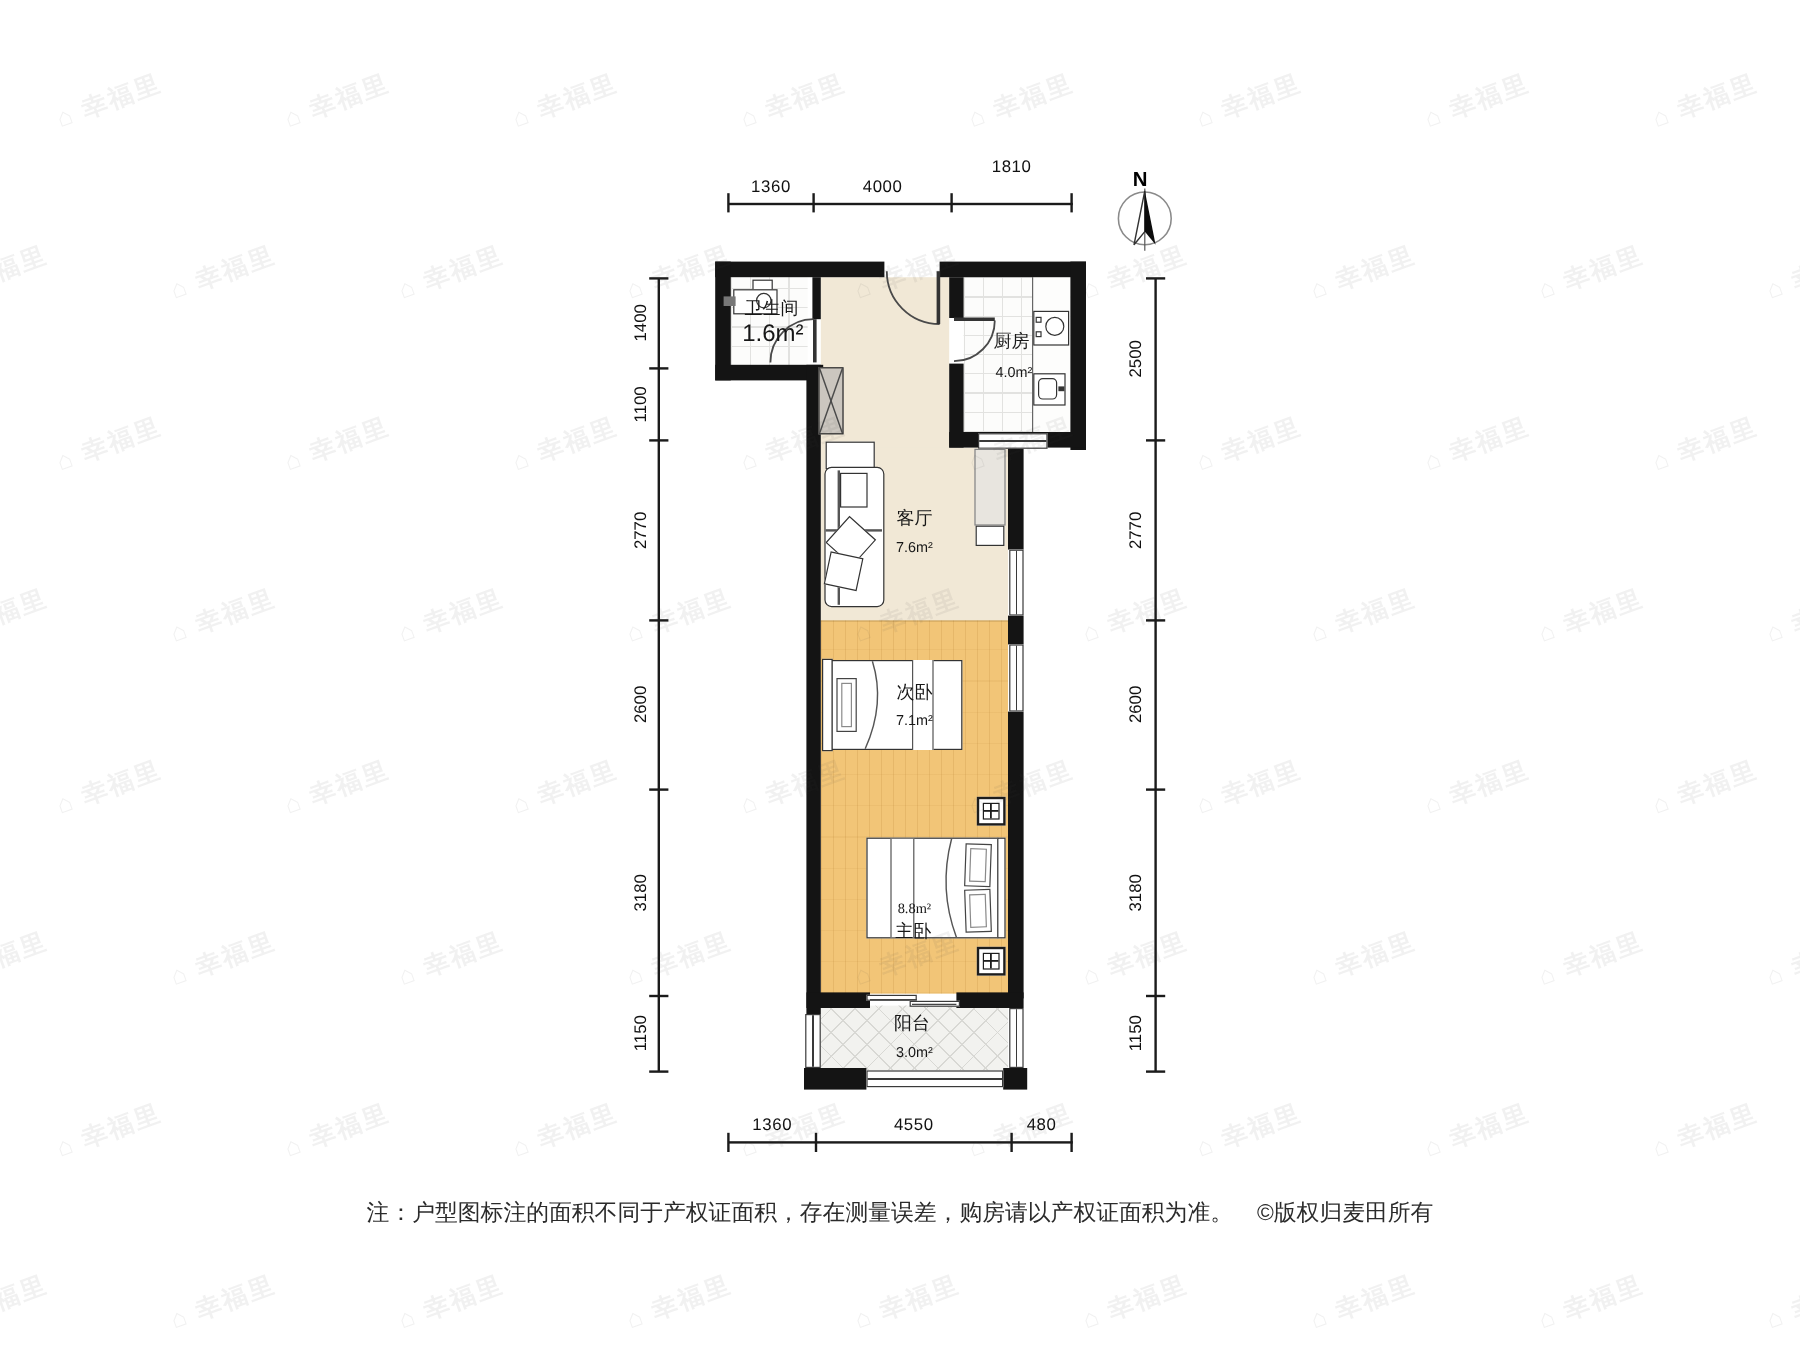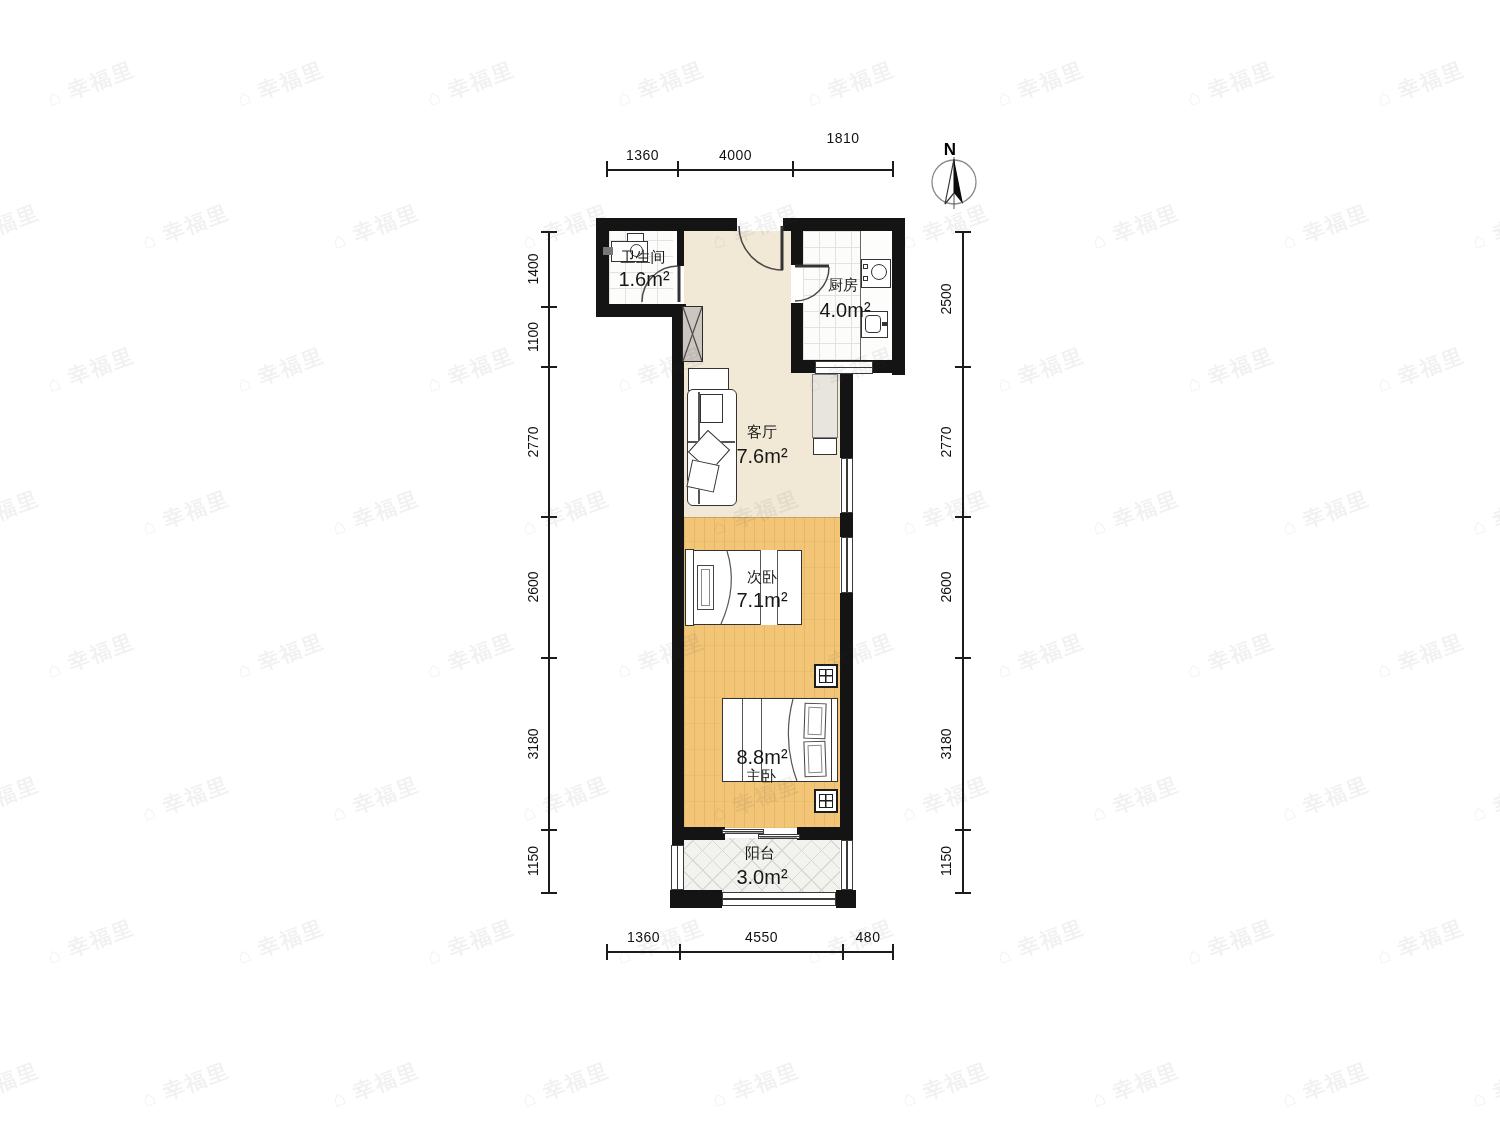--- a/index.html
+++ b/index.html
@@ -41,21 +41,21 @@
   .pillow{position:absolute;background:#fff;border:1px solid #444;}
   .pillow::before{content:'';position:absolute;inset:3px;border:1px solid #8a8a8a;}
   .ac{position:absolute;z-index:11;width:24px;height:24px;border:2px solid #1d1d1d;background:#fff;}
   .ac::before{content:'';position:absolute;inset:3px;border:1.5px solid #1d1d1d;
      background:linear-gradient(#1d1d1d,#1d1d1d) center/100% 1.5px no-repeat,
                 linear-gradient(#1d1d1d,#1d1d1d) center/1.5px 100% no-repeat;}
   .shaft{position:absolute;background:#cbc6bf;border:1.5px solid #2a2a2a;z-index:9;}
   
   .rname{position:absolute;transform:translate(-50%,-50%);font-size:15px;color:#171717;
          white-space:nowrap;z-index:20;}
-  .rarea{position:absolute;transform:translate(-50%,-50%);font-size:20px;color:#171717;
+  .rarea{position:absolute;transform:translate(-50%,-50%);font-size:12px;color:#171717;
          white-space:nowrap;z-index:20;}
   .overlay{position:absolute;left:0;top:0;z-index:12;pointer-events:none;}
   #compassN{position:absolute;transform:translate(-50%,-50%);font-size:17px;font-weight:bold;
             color:#000;z-index:20;}
   #footer{position:absolute;left:0;top:998px;width:1500px;text-align:center;font-size:19px;
           color:#2b2b2b;z-index:20;}
   #footer .copy{margin-left:20px;}
 </style>
 </head>
 <body>
@@ -247,21 +247,21 @@
 
   <span class="rname" style="left:643px;top:257px;">卫生间</span>
   <span class="rarea" style="left:644px;top:279px;font-size:20px;">1.6m²</span>
   <span class="rname" style="left:843px;top:285px;">厨房</span>
   <span class="rarea" style="left:845px;top:310px;">4.0m²</span>
   <span class="rname" style="left:762px;top:432px;">客厅</span>
   <span class="rarea" style="left:762px;top:456px;">7.6m²</span>
   <span class="rname" style="left:762px;top:577px;">次卧</span>
   <span class="rarea" style="left:762px;top:600px;">7.1m²</span>
   <span class="rname" style="left:761px;top:776px;">主卧</span>
-  <span class="rarea" style="left:762px;top:757px;">8.8m²</span>
+  <span class="rarea" style="left:762px;top:757px;font-family:Liberation Serif, serif;">8.8m²</span>
   <span class="rname" style="left:760px;top:853px;">阳台</span>
   <span class="rarea" style="left:762px;top:877px;">3.0m²</span>
 
   <div class="hline" style="left:607px;top:169px;width:287px;"></div>
   <div class="tickv" style="left:606px;top:161px;"></div>
   <div class="tickv" style="left:677px;top:161px;"></div>
   <div class="tickv" style="left:792px;top:161px;"></div>
   <div class="tickv" style="left:892px;top:161px;"></div>
   <span class="dim" style="left:607px;top:147px;width:71px;">1360</span>
   <span class="dim" style="left:678px;top:147px;width:115px;">4000</span>
@@ -297,14 +297,17 @@
   <div class="tickh" style="left:955px;top:516px;"></div>
   <div class="tickh" style="left:955px;top:657px;"></div>
   <div class="tickh" style="left:955px;top:829px;"></div>
   <div class="tickh" style="left:955px;top:892px;"></div>
   <span class="dimv" style="left:946px;top:299px;">2500</span>
   <span class="dimv" style="left:946px;top:442px;">2770</span>
   <span class="dimv" style="left:946px;top:587px;">2600</span>
   <span class="dimv" style="left:946px;top:744px;">3180</span>
   <span class="dimv" style="left:946px;top:861px;">1150</span>
 
+  <div id="footer">
+    <span>注：户型图标注的面积不同于产权证面积，存在测量误差，购房请以产权证面积为准。</span><span class="copy">©版权归麦田所有</span>
+  </div>
 
 </div>
 
 </body></html>

